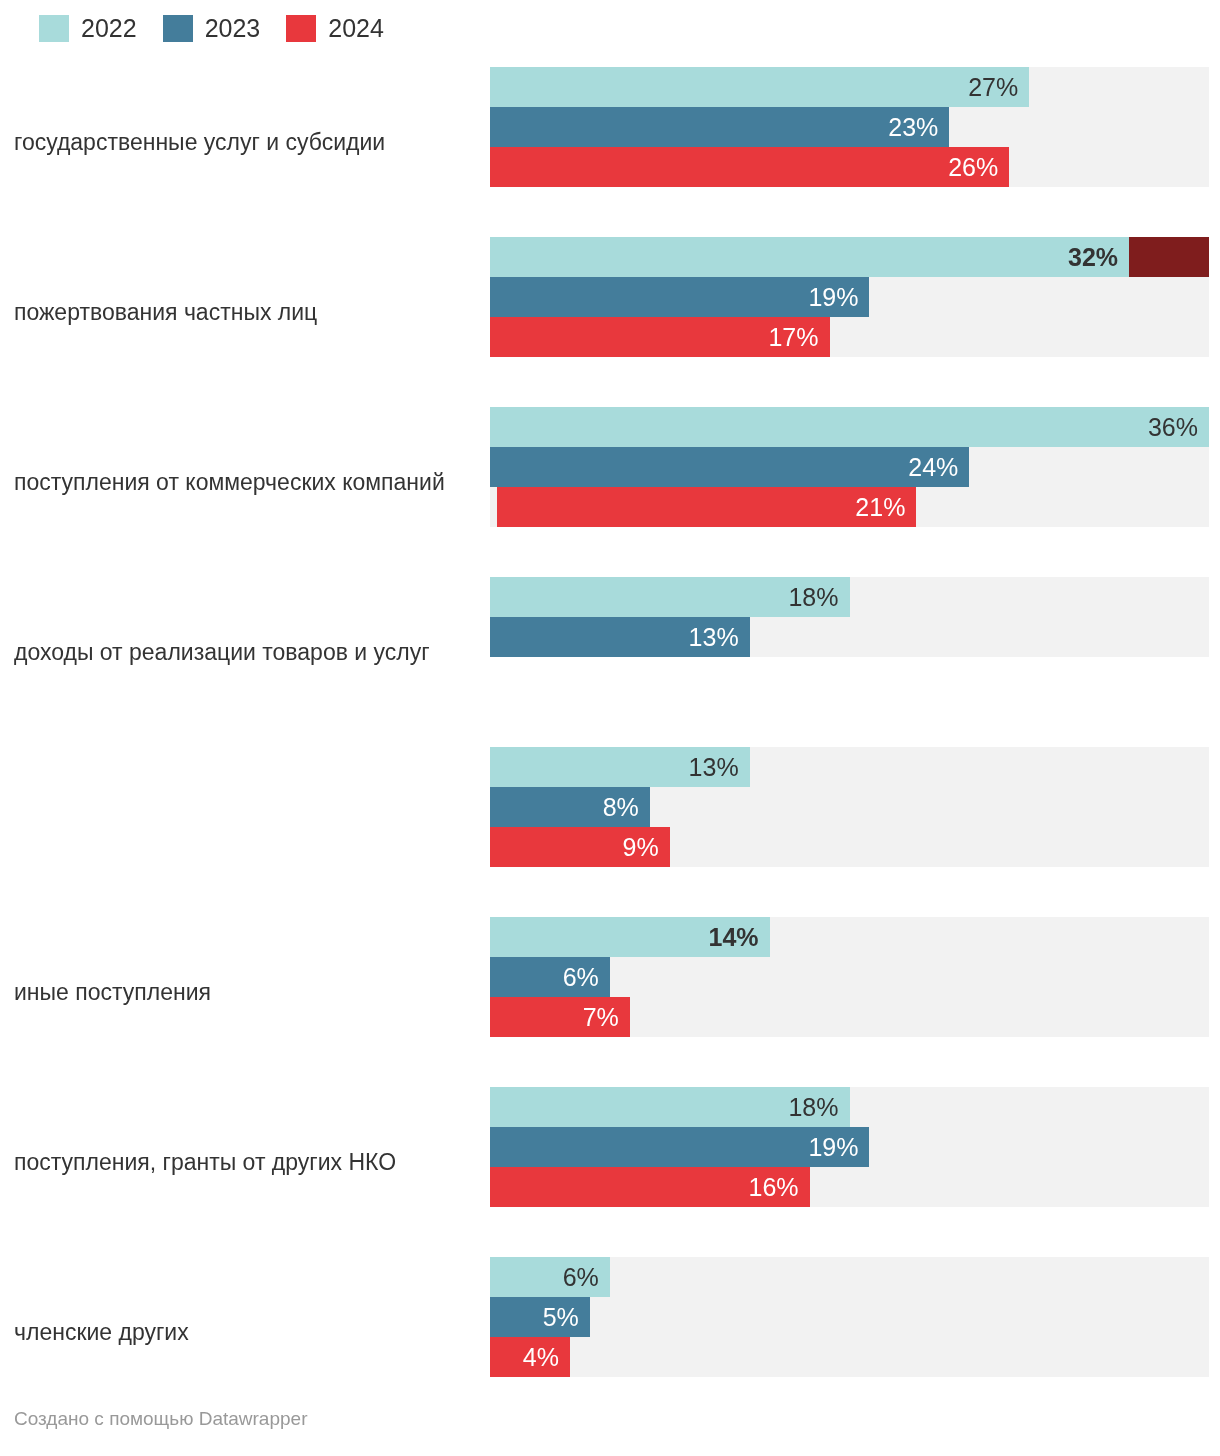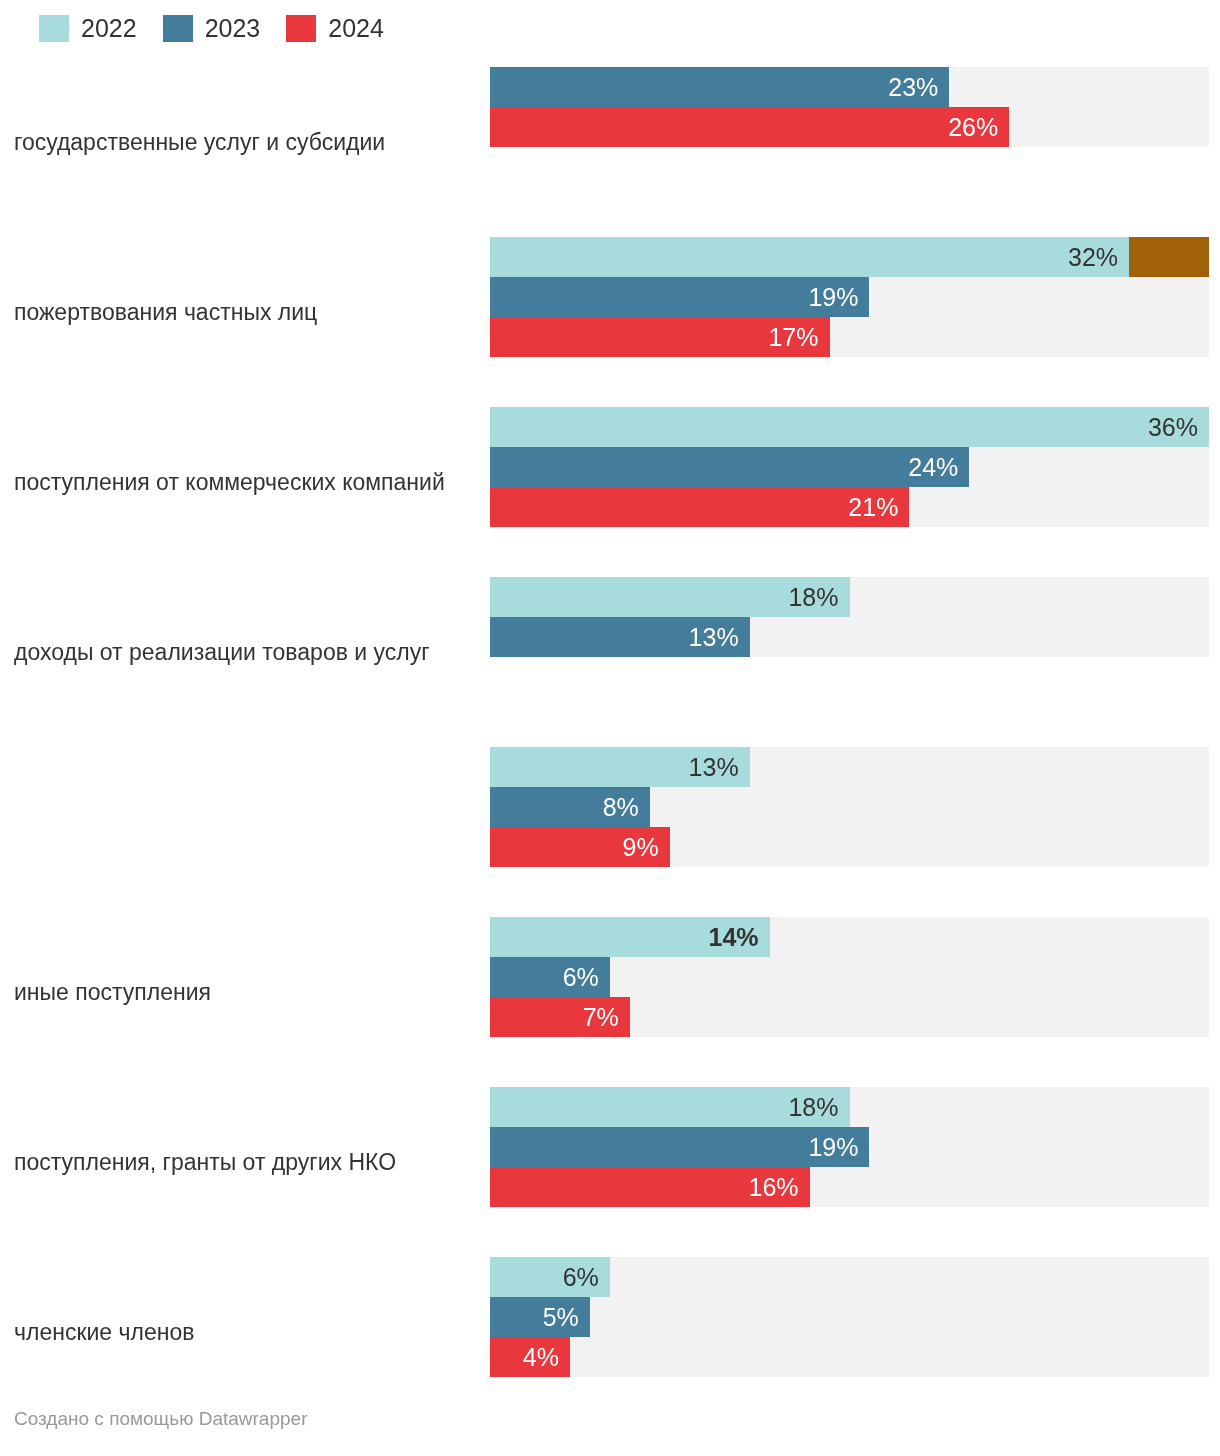--- a/index.html
+++ b/index.html
@@ -122,35 +122,40 @@
       <span class="legend-swatch" style="background: rgb(232, 56, 61);"></span>
       <span class="legend-label">2024</span>
     </div>
   </div>
 
 <div id="chart">
     <div class="group">
       <div class="group-label">государственные услуг и субсидии</div>
       <div class="bars">
         <div class="track" style="background: rgb(242, 242, 242);">
+          <div class="bar series-0" style="background: rgb(168, 219, 219); width: 539.25px;">
+            <span class="bar-value">27%</span>
+          </div>
+        </div>
+        <div class="track" style="background: rgb(242, 242, 242);">
           <div class="bar series-1" style="background: rgb(68, 125, 155); width: 459.361px;">
             <span class="bar-value">23%</span>
           </div>
         </div>
         <div class="track" style="background: rgb(242, 242, 242);">
           <div class="bar series-2" style="background: rgb(232, 56, 61); width: 519.278px;">
             <span class="bar-value">26%</span>
           </div>
         </div>
       </div>
     </div>
     <div class="group">
       <div class="group-label">пожертвования частных лиц</div>
       <div class="bars">
-        <div class="track" style="background: #a16207;">
+        <div class="track" style="background: #7f1d1d; font-weight: bold;">
           <div class="bar series-0" style="background: rgb(168, 219, 219); width: 639.111px;">
             <span class="bar-value">32%</span>
           </div>
         </div>
         <div class="track" style="background: rgb(242, 242, 242);">
           <div class="bar series-1" style="background: rgb(68, 125, 155); width: 379.472px;">
             <span class="bar-value">19%</span>
           </div>
         </div>
         <div class="track" style="background: rgb(242, 242, 242);">
@@ -167,21 +172,21 @@
           <div class="bar series-0" style="background: rgb(168, 219, 219); width: 719px;">
             <span class="bar-value">36%</span>
           </div>
         </div>
         <div class="track" style="background: rgb(242, 242, 242);">
           <div class="bar series-1" style="background: rgb(68, 125, 155); width: 479.333px;">
             <span class="bar-value">24%</span>
           </div>
         </div>
         <div class="track" style="background: rgb(242, 242, 242);">
-          <div class="bar series-2" style="background: rgb(232, 56, 61); width: 419.417px;">
+          <div class="bar series-2" style="background: rgb(232, 56, 61); width: 419.417px; margin-left: 7px;">
             <span class="bar-value">21%</span>
           </div>
         </div>
       </div>
     </div>
     <div class="group">
       <div class="group-label">доходы от реализации товаров и услуг</div>
       <div class="bars">
         <div class="track" style="background: rgb(242, 242, 242);">
           <div class="bar series-0" style="background: rgb(168, 219, 219); width: 359.5px;">
@@ -248,21 +253,21 @@
           </div>
         </div>
         <div class="track" style="background: rgb(242, 242, 242);">
           <div class="bar series-2" style="background: rgb(232, 56, 61); width: 319.556px;">
             <span class="bar-value">16%</span>
           </div>
         </div>
       </div>
     </div>
     <div class="group">
-      <div class="group-label">членские членов</div>
+      <div class="group-label">членские других</div>
       <div class="bars">
         <div class="track" style="background: rgb(242, 242, 242);">
           <div class="bar series-0" style="background: rgb(168, 219, 219); width: 119.833px;">
             <span class="bar-value">6%</span>
           </div>
         </div>
         <div class="track" style="background: rgb(242, 242, 242);">
           <div class="bar series-1" style="background: rgb(68, 125, 155); width: 99.8611px;">
             <span class="bar-value">5%</span>
           </div>

